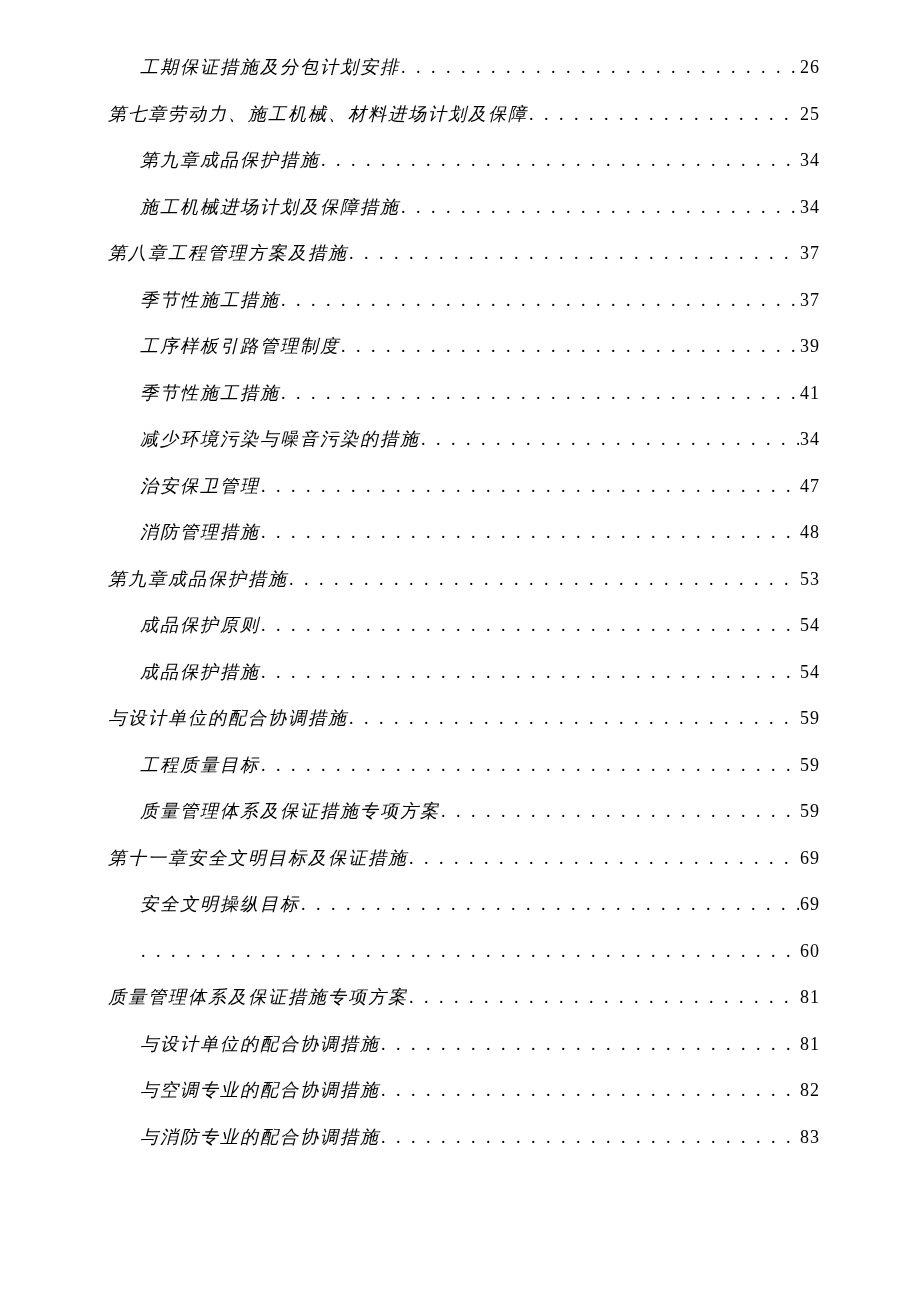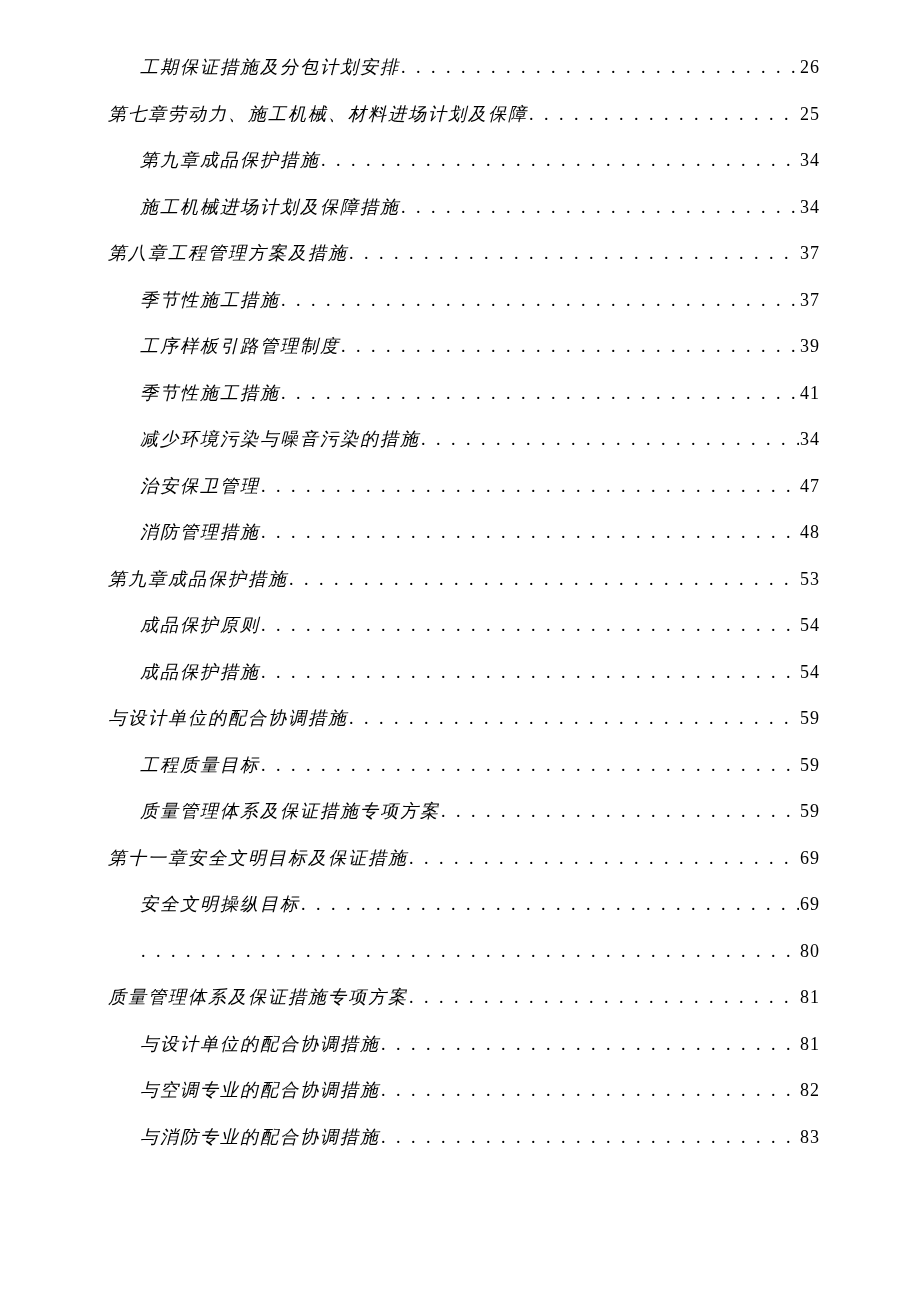--- a/index.html
+++ b/index.html
@@ -147,21 +147,21 @@
       <span class="toc-dots">. . . . . . . . . . . . . . . . . . . . . . . . . . . . . . . . . . . . . . . . . . . . . . . . . . . . . . . . . . . . . . . . . . . . . . . . . . . . . . . . . . . . . . . . . . . . . . . . . . . . . . . . . . . . . . . . . . . . . . . .</span>
       <span class="toc-page">69</span>
     </div>
     <div class="toc-entry level-2">
       <span class="toc-title">安全文明操纵目标</span>
       <span class="toc-dots">. . . . . . . . . . . . . . . . . . . . . . . . . . . . . . . . . . . . . . . . . . . . . . . . . . . . . . . . . . . . . . . . . . . . . . . . . . . . . . . . . . . . . . . . . . . . . . . . . . . . . . . . . . . . . . . . . . . . . . . .</span>
       <span class="toc-page">69</span>
     </div>
     <div class="toc-entry level-2">
       <span class="toc-dots">. . . . . . . . . . . . . . . . . . . . . . . . . . . . . . . . . . . . . . . . . . . . . . . . . . . . . . . . . . . . . . . . . . . . . . . . . . . . . . . . . . . . . . . . . . . . . . . . . . . . . . . . . . . . . . . . . . . . . . . .</span>
-      <span class="toc-page">80</span>
+      <span class="toc-page">60</span>
     </div>
     <div class="toc-entry level-1 section-gap">
       <span class="toc-title">质量管理体系及保证措施专项方案</span>
       <span class="toc-dots">. . . . . . . . . . . . . . . . . . . . . . . . . . . . . . . . . . . . . . . . . . . . . . . . . . . . . . . . . . . . . . . . . . . . . . . . . . . . . . . . . . . . . . . . . . . . . . . . . . . . . . . . . . . . . . . . . . . . . . . .</span>
       <span class="toc-page">81</span>
     </div>
     <div class="toc-entry level-2">
       <span class="toc-title">与设计单位的配合协调措施</span>
       <span class="toc-dots">. . . . . . . . . . . . . . . . . . . . . . . . . . . . . . . . . . . . . . . . . . . . . . . . . . . . . . . . . . . . . . . . . . . . . . . . . . . . . . . . . . . . . . . . . . . . . . . . . . . . . . . . . . . . . . . . . . . . . . . .</span>
       <span class="toc-page">81</span>

